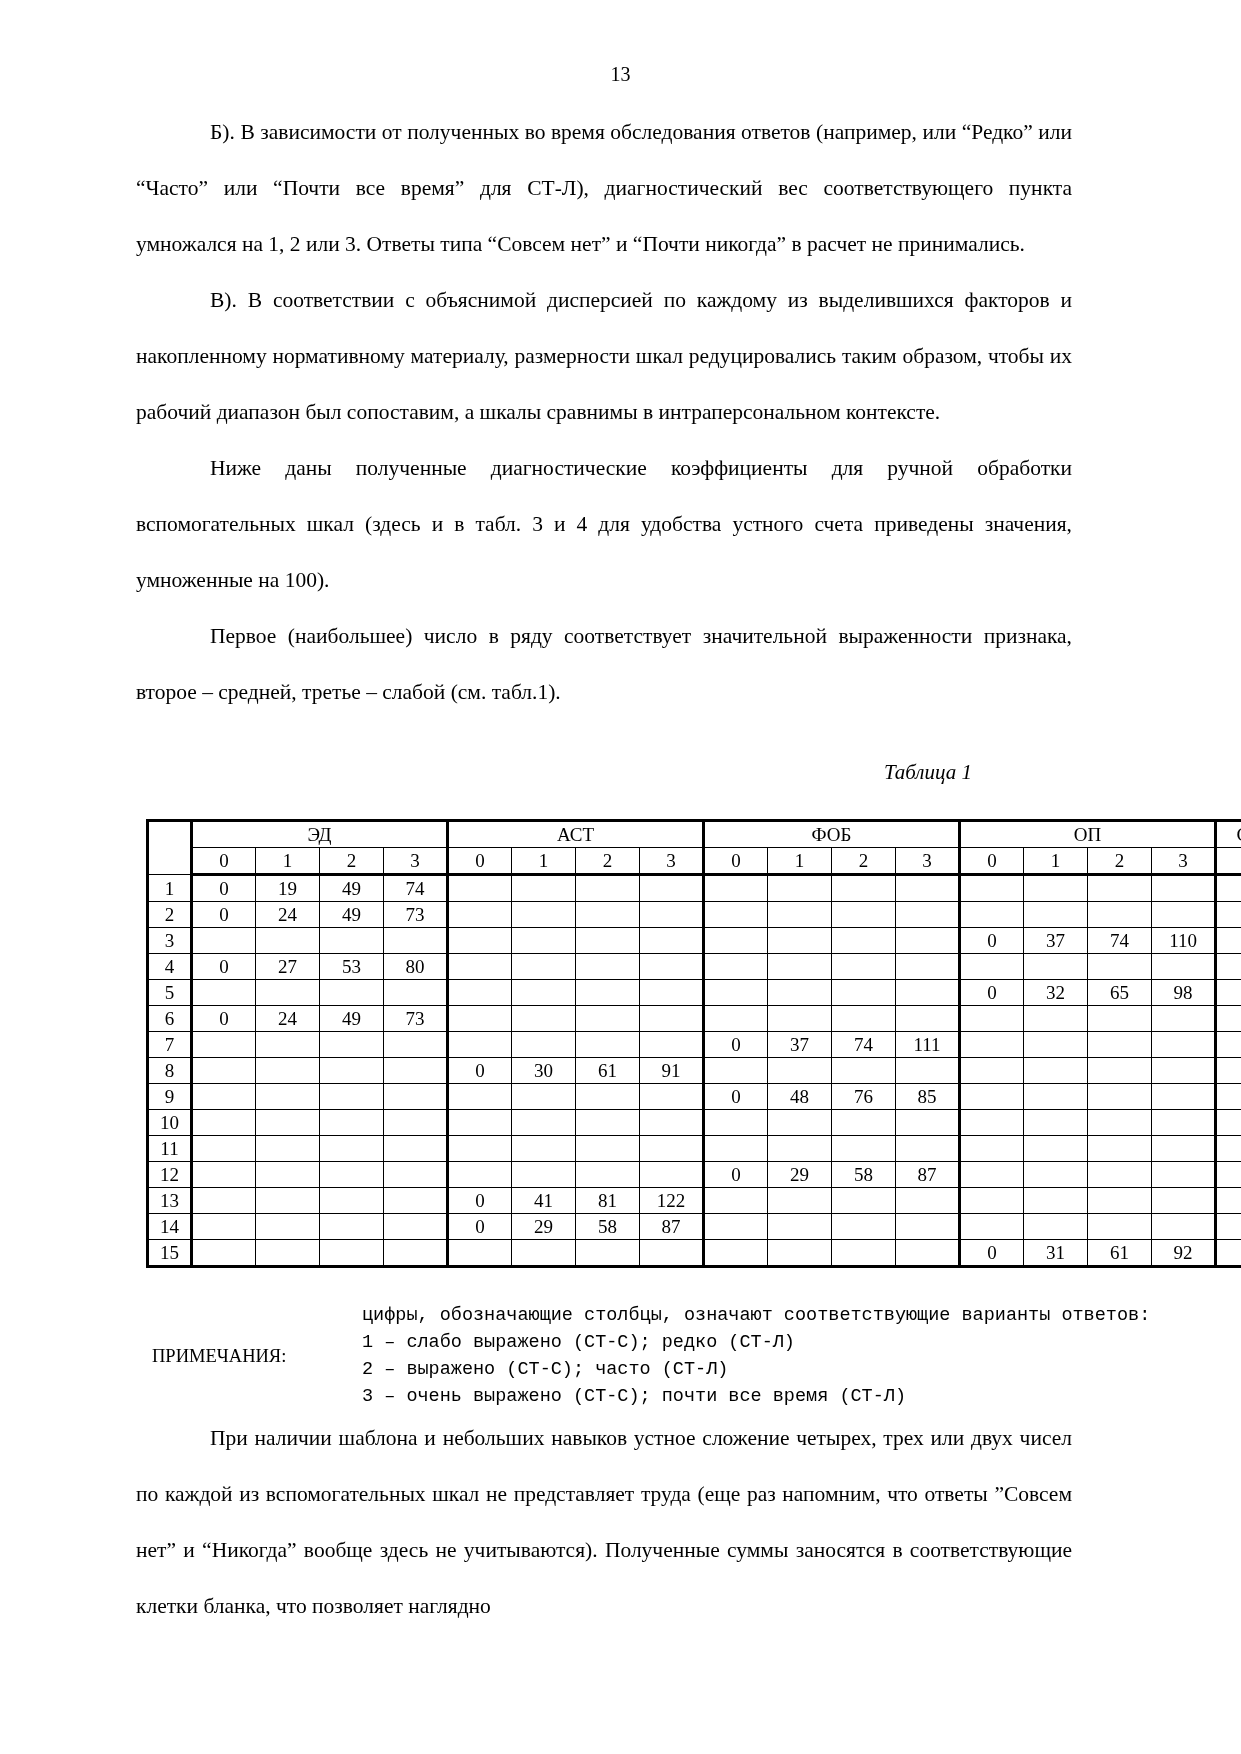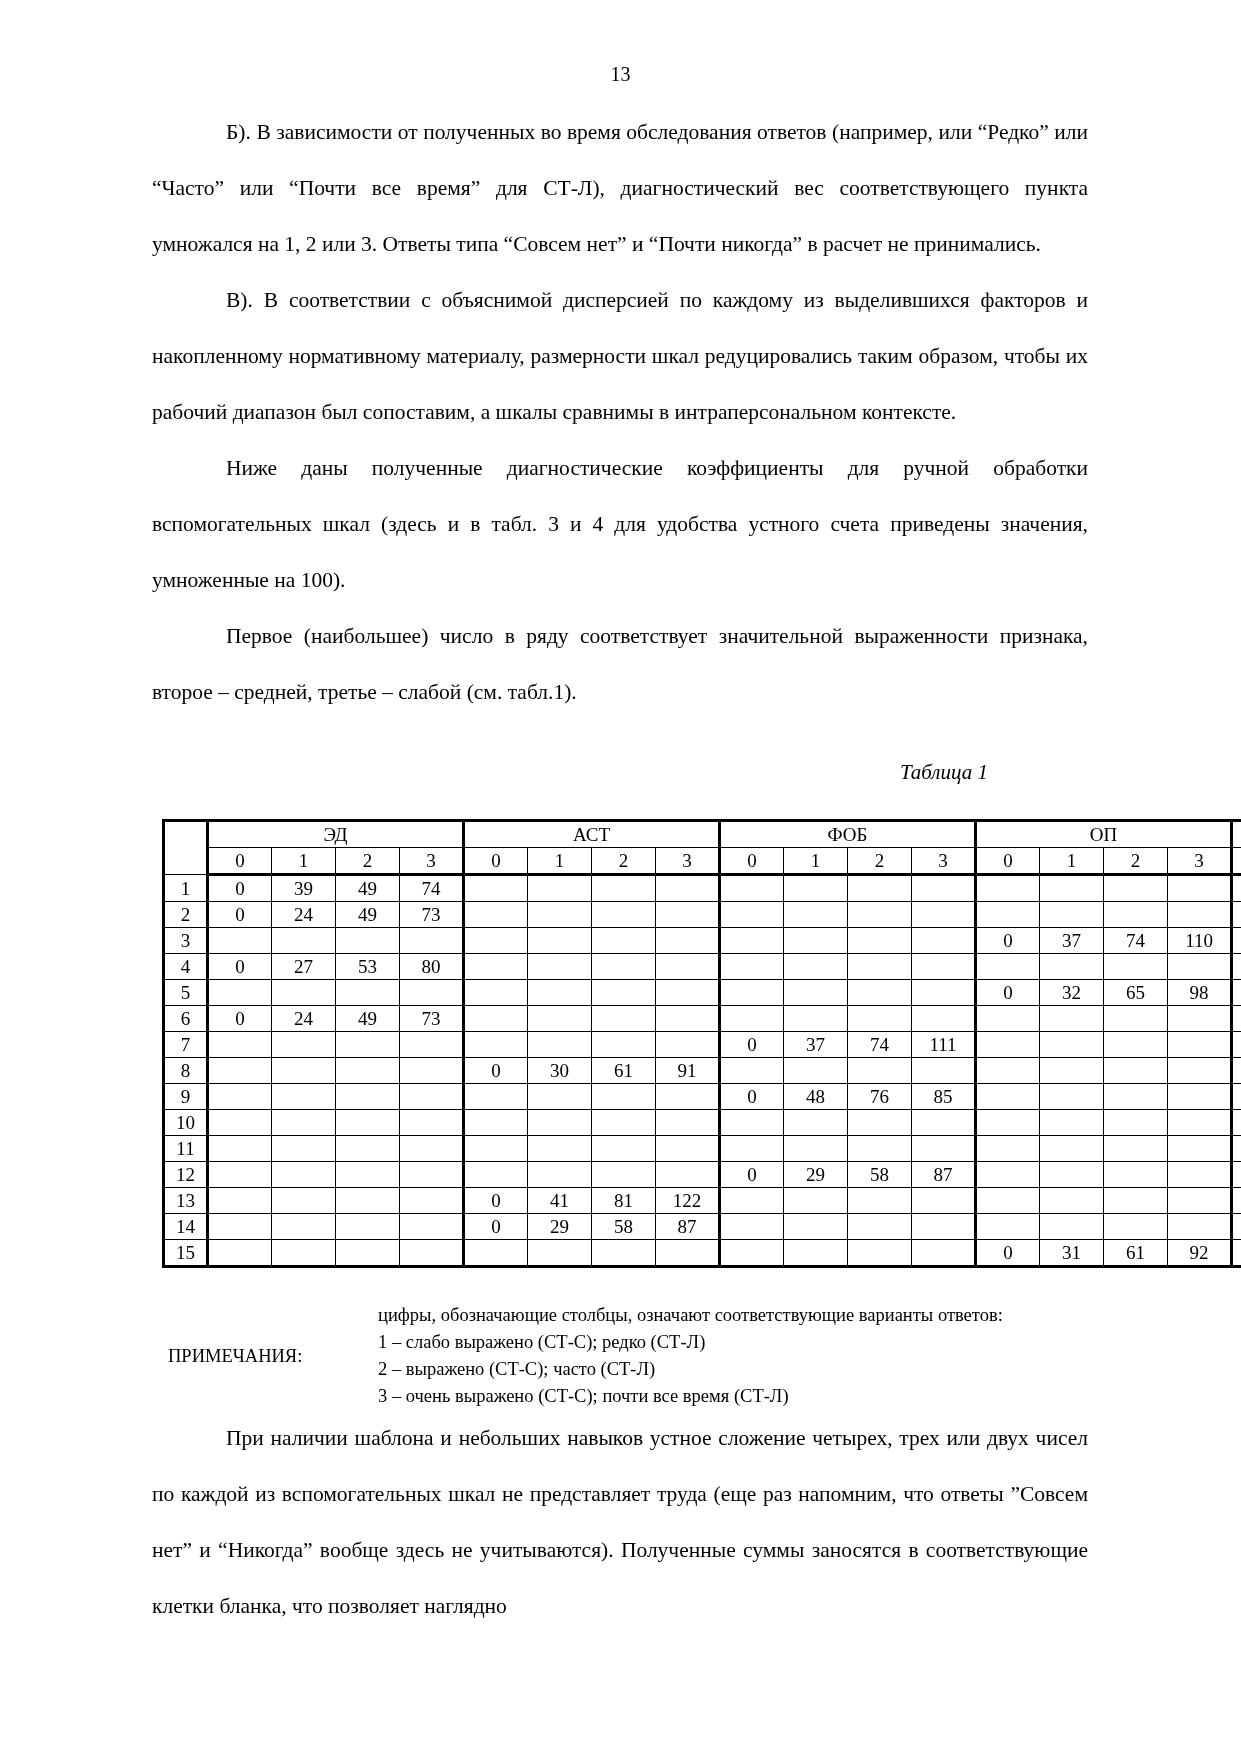--- a/index.html
+++ b/index.html
@@ -26,21 +26,21 @@
     position: absolute;
     top: 64px;
     left: 0;
     width: 1241px;
     text-align: center;
     font-size: 20px;
     line-height: 1;
   }
   .content {
     position: absolute;
-    left: 152px;
+    left: 136px;
     top: 104px;
     width: 936px;
   }
   p.body-par {
     margin: 0 0 0 0;
     font-size: 21.5px;
     line-height: 56px;
     text-align: justify;
     text-indent: 74px;
     text-justify: inter-word;
@@ -96,21 +96,21 @@
     font-size: 18.5px;
     line-height: 27px;
     display: flex;
     align-items: center;
   }
   .notes-label {
     width: 210px;
     flex: 0 0 210px;
     white-space: nowrap;
   }
-  .notes-lines { flex: 1 1 auto; }
+  .notes-lines { flex: 1 1 auto; font-family: Liberation Mono, monospace; }
   .notes-lines div { white-space: nowrap; }
 
   .tail {
     margin-top: 54px;
   }
 </style>
 </head>
 <body>
 
 <div class="page">
@@ -179,21 +179,21 @@
             <th>3</th>
 
             <th class="gsep">0</th>
 
           </tr>
         </thead>
         <tbody>
             <tr>
               <td class="rownum">1</td>
               <td class="num gsep">0</td>
-              <td class="num">39</td>
+              <td class="num">19</td>
               <td class="num">49</td>
               <td class="num">74</td>
               <td class="num gsep"></td>
               <td class="num"></td>
               <td class="num"></td>
               <td class="num"></td>
               <td class="num gsep"></td>
               <td class="num"></td>
               <td class="num"></td>
               <td class="num"></td>

